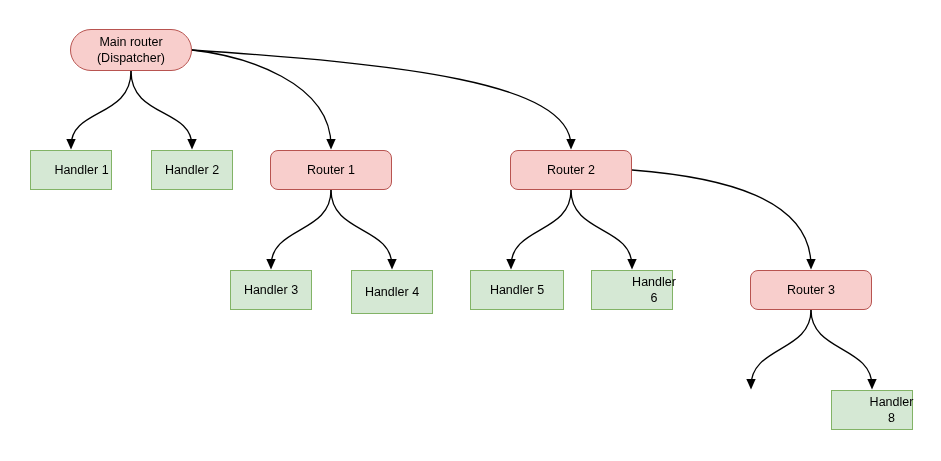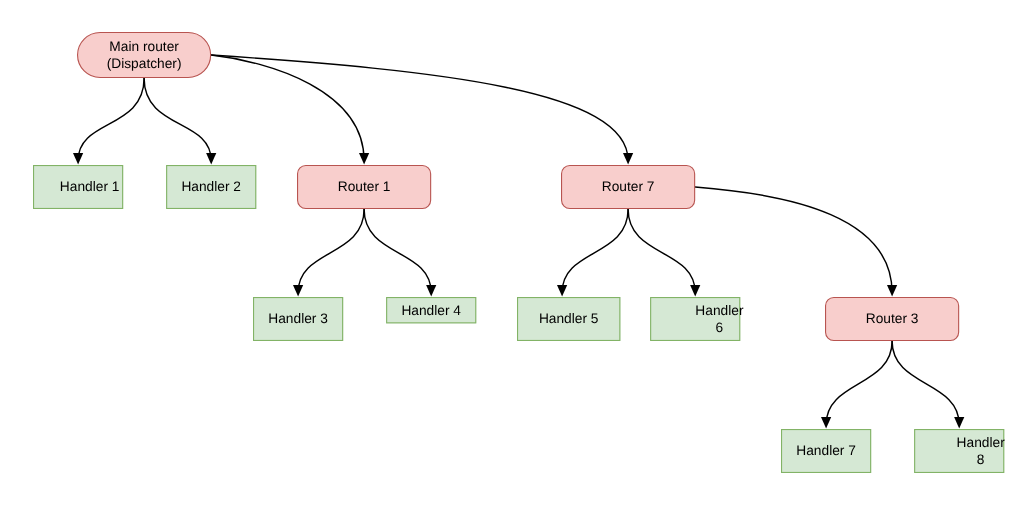--- a/index.html
+++ b/index.html
@@ -80,44 +80,41 @@
 
   <div class="node handler" style="left:151px; top:150px; width:82px; height:40px;">
     <span class="label">Handler 2</span>
   </div>
 
   <div class="node router" style="left:270px; top:150px; width:122px; height:40px;">
     <span class="label">Router 1</span>
   </div>
 
   <div class="node router" style="left:510px; top:150px; width:122px; height:40px;">
-    <span class="label">Router 7</span>
+    <span class="label">Router 2</span>
   </div>
 
   <div class="node handler" style="left:230px; top:270px; width:82px; height:40px;">
     <span class="label">Handler 3</span>
   </div>
 
-  <div class="node handler" style="left:351px; top:270px; width:82px; height:24px;">
+  <div class="node handler" style="left:351px; top:270px; width:82px; height:44px;">
     <span class="label">Handler 4</span>
   </div>
 
   <div class="node handler" style="left:470px; top:270px; width:94px; height:40px;">
     <span class="label">Handler 5</span>
   </div>
 
   <div class="node handler" style="left:591px; top:270px; width:82px; height:40px;padding-left:44px;">
     <span class="label">Handler 6</span>
   </div>
 
   <div class="node router" style="left:750px; top:270px; width:122px; height:40px;">
     <span class="label">Router 3</span>
   </div>
 
-  <div class="node handler" style="left:710px; top:390px; width:82px; height:40px;">
-    <span class="label">Handler 7</span>
-  </div>
 
   <div class="node handler" style="left:831px; top:390px; width:82px; height:40px;padding-left:39px;">
     <span class="label">Handler 8</span>
   </div>
 
 </div>
 
 </body></html>

